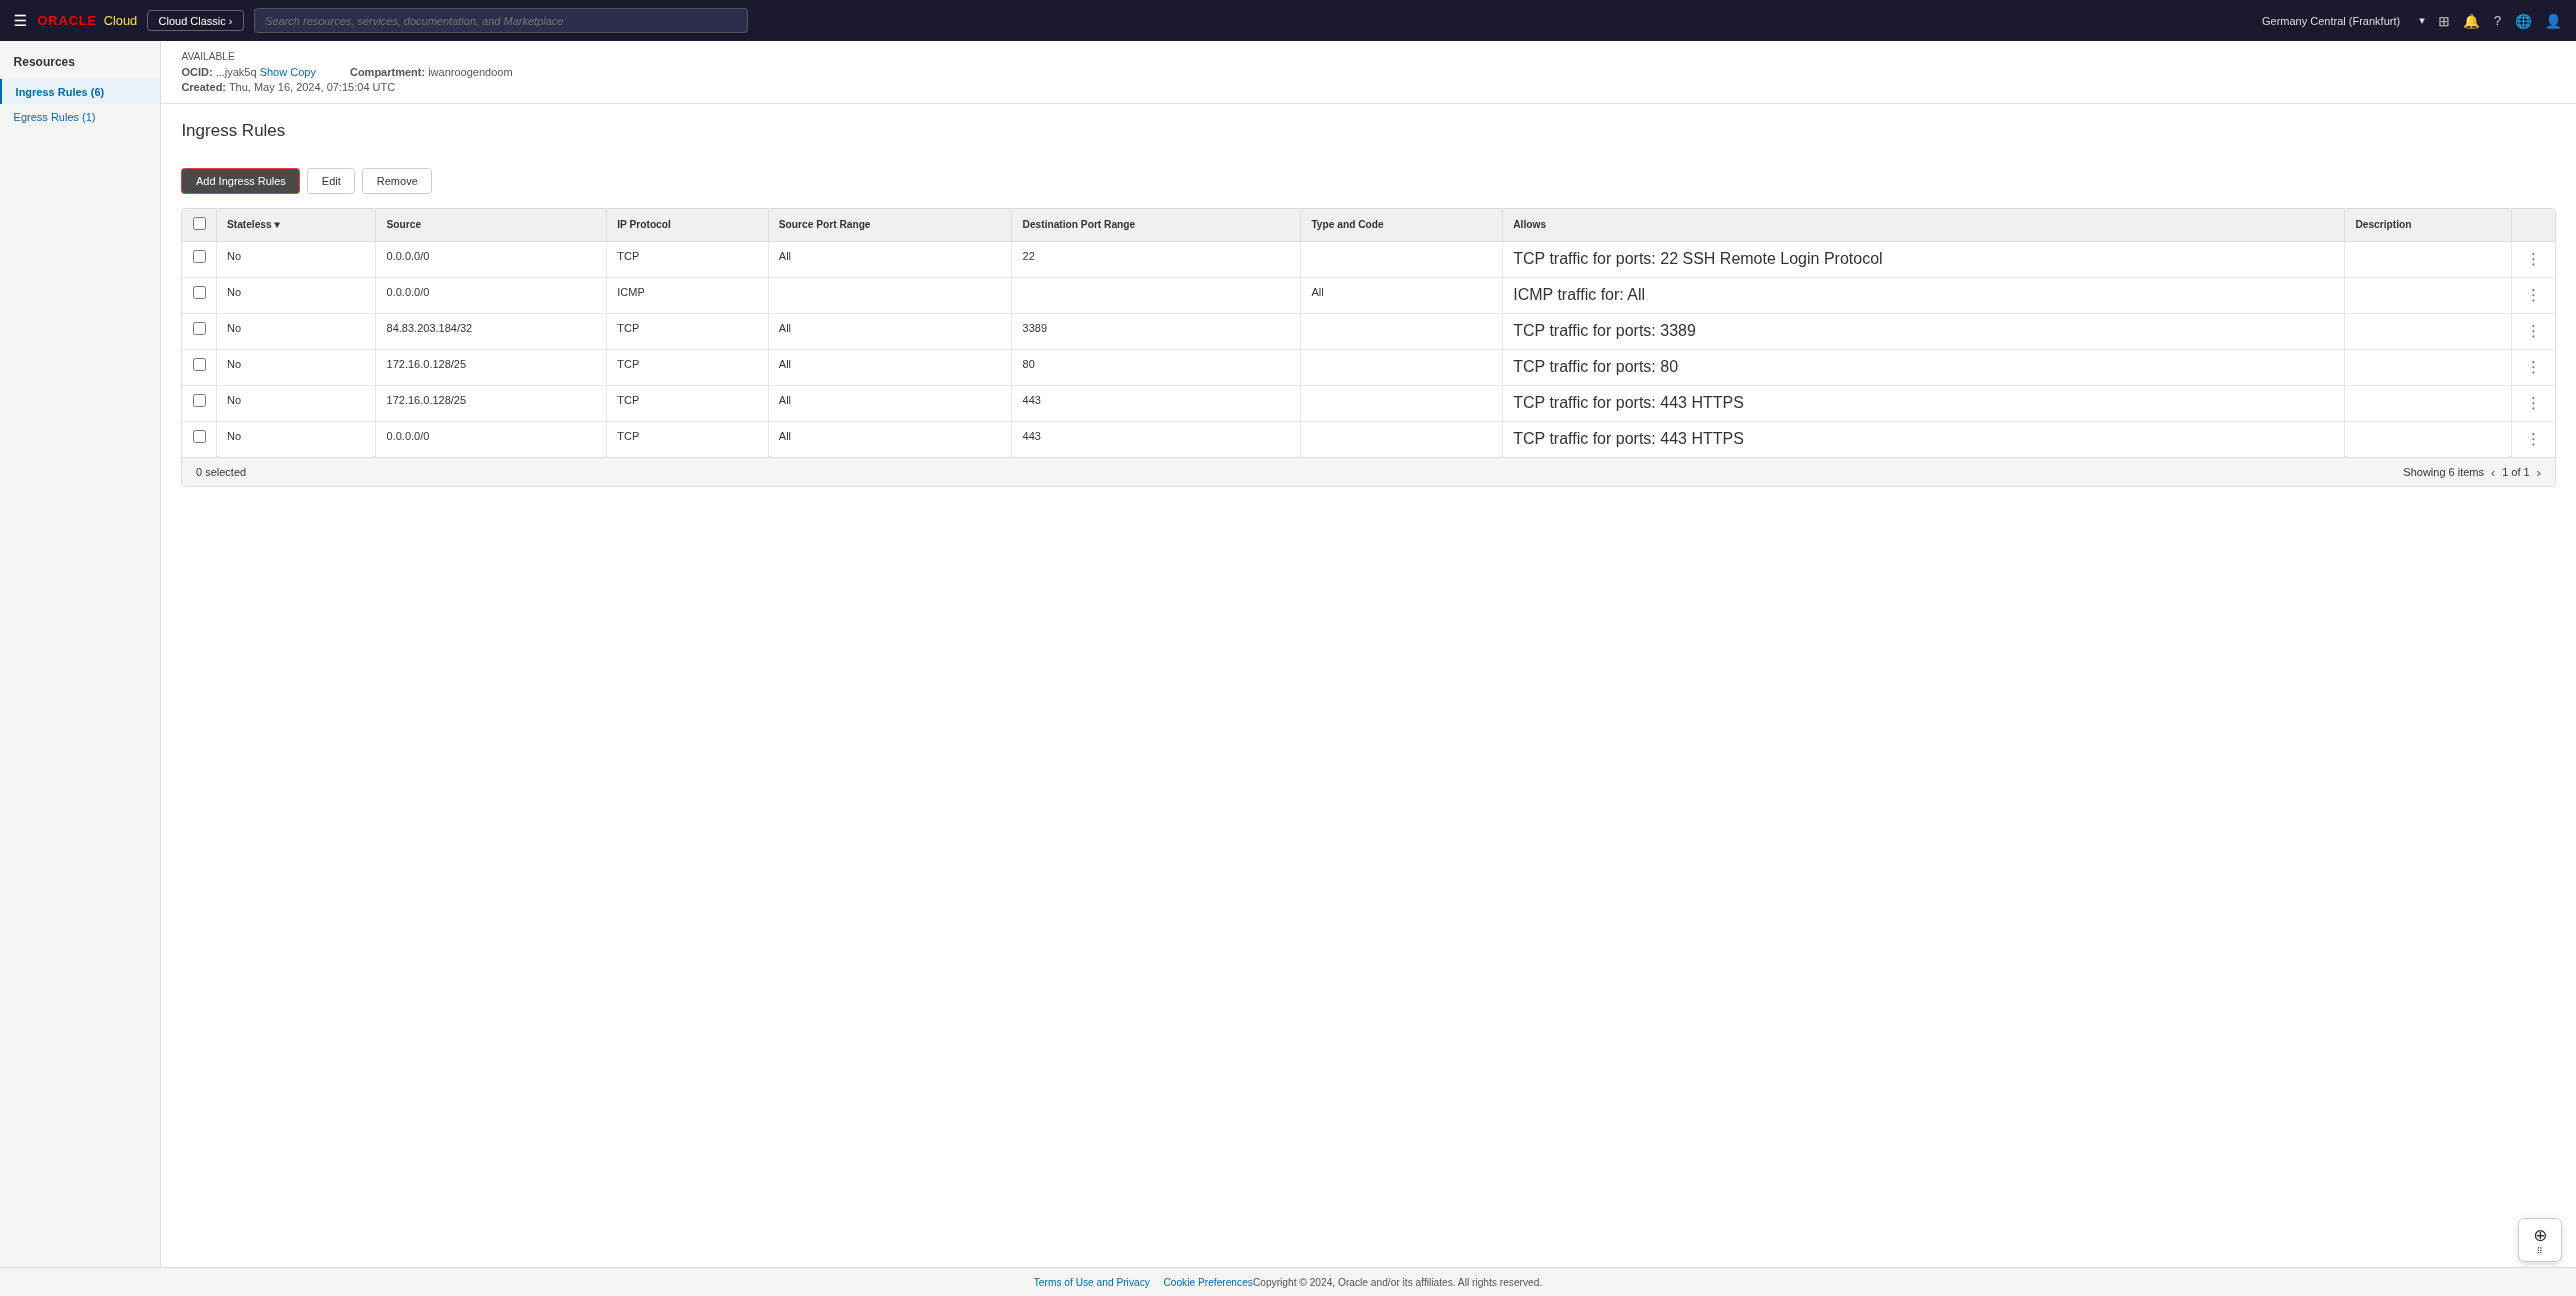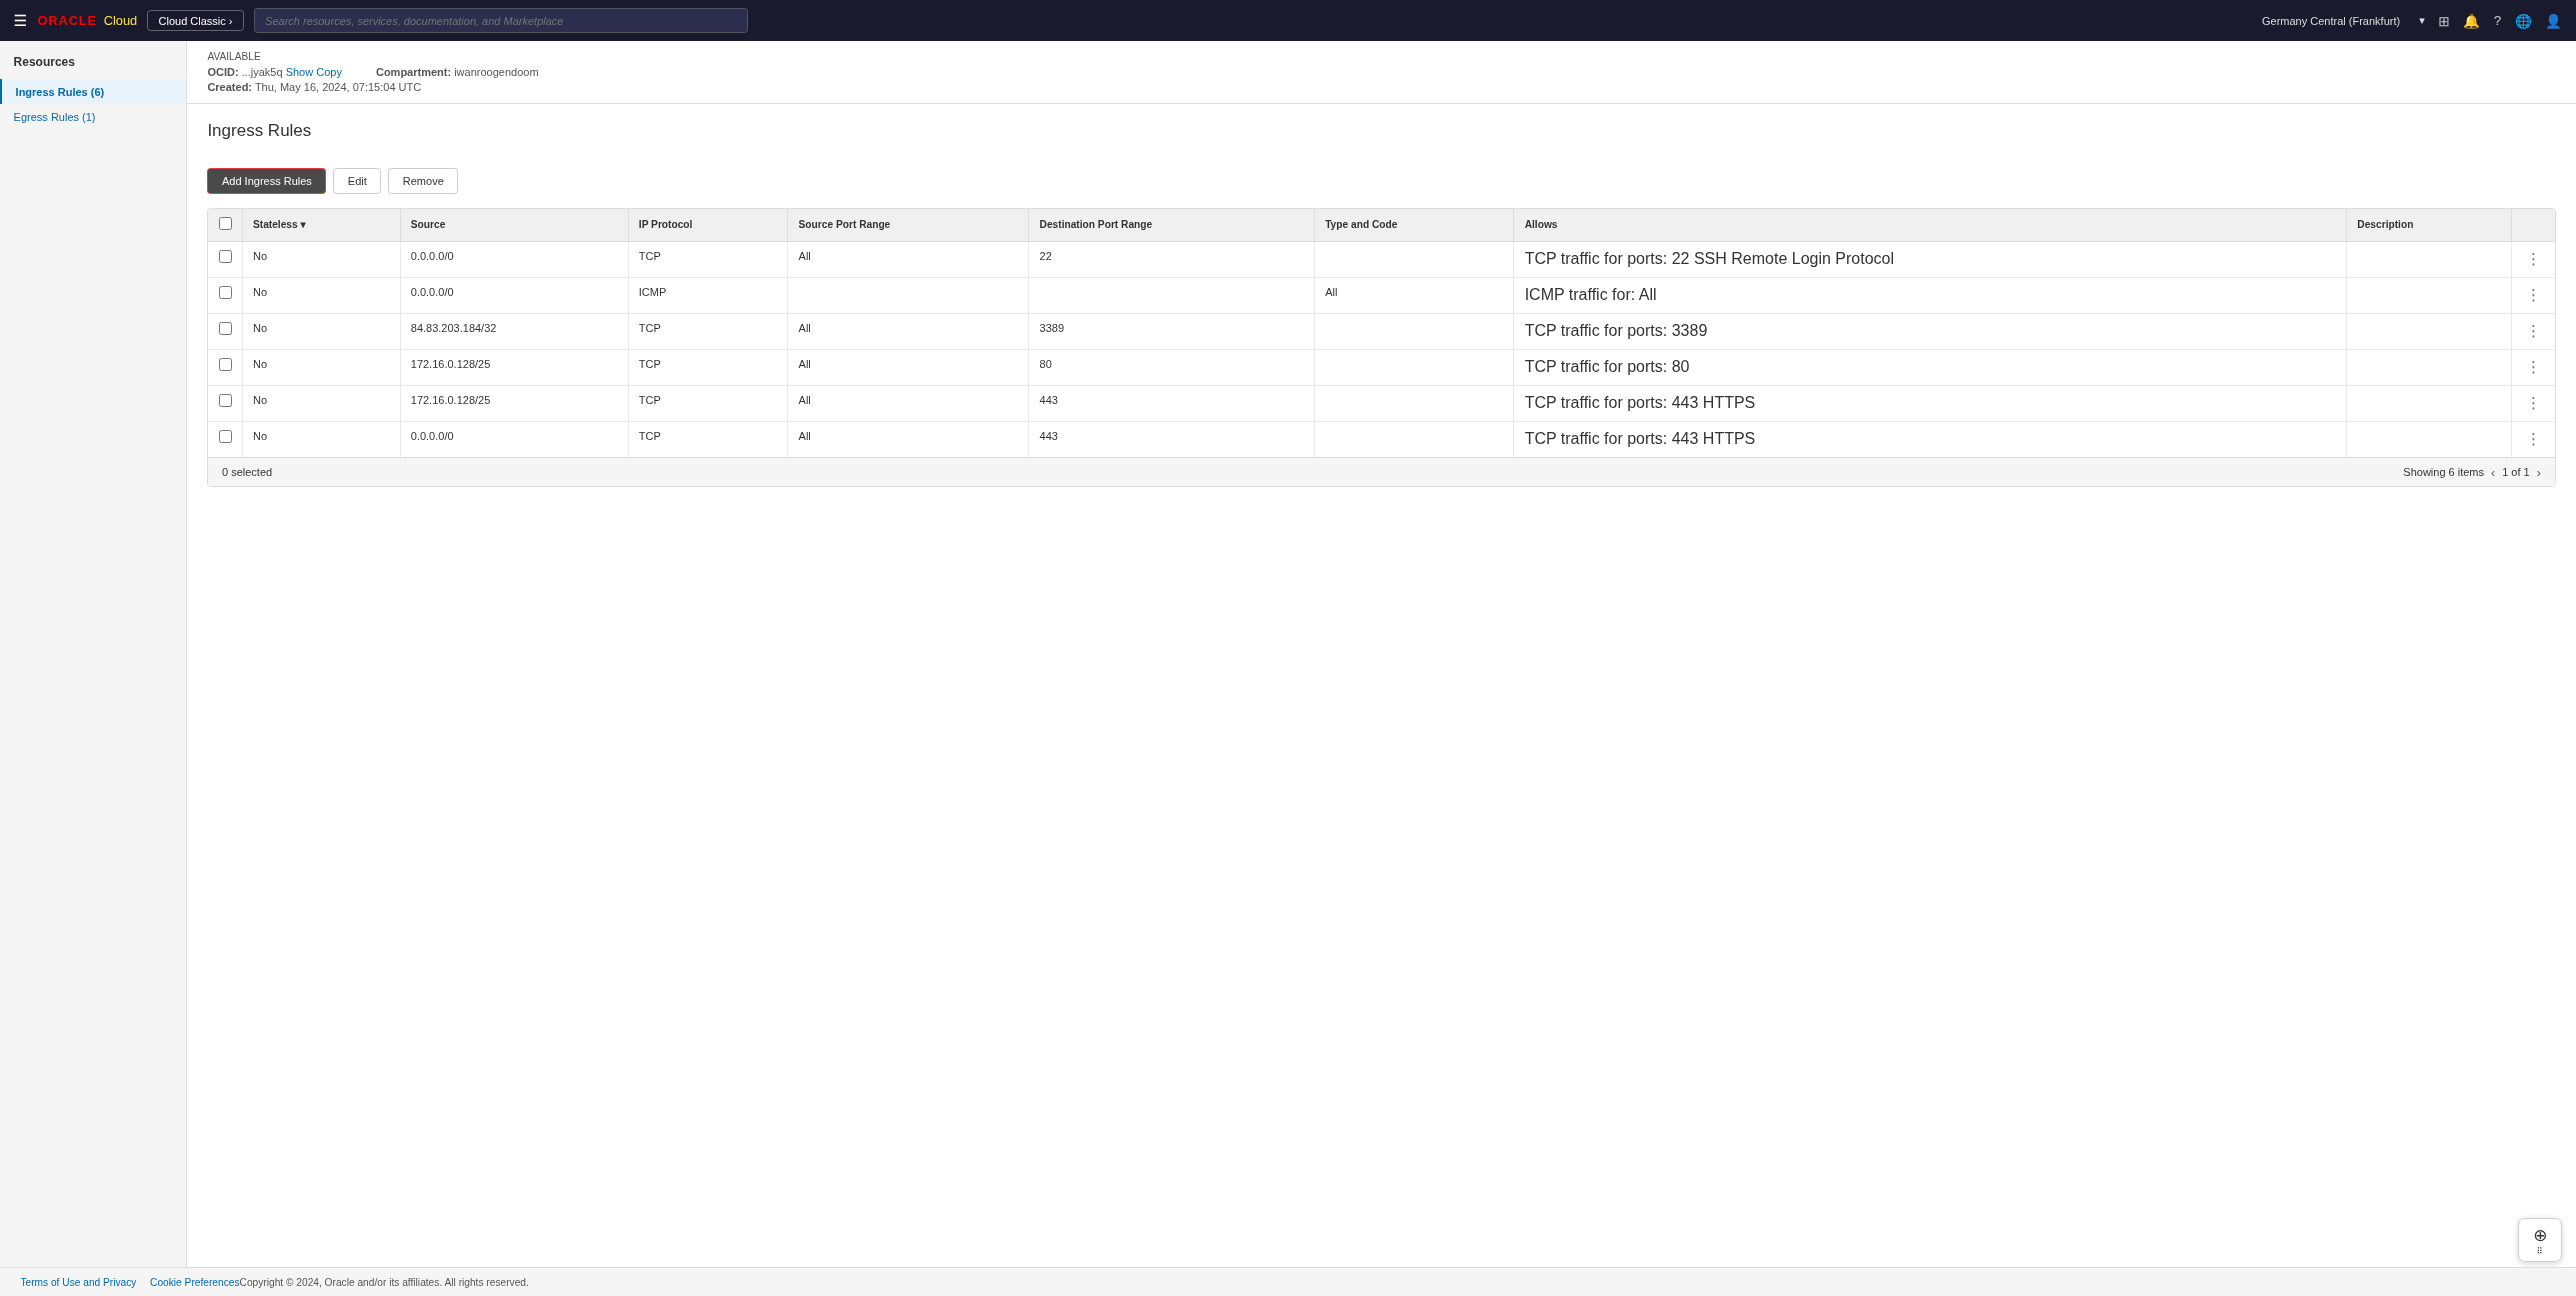--- a/index.html
+++ b/index.html
@@ -24,21 +24,21 @@
     }
     .nav-right { margin-left: auto; display: flex; align-items: center; gap: 13.6px; }
     .nav-region { font-size: 11px; color: #ddd; cursor: pointer; display: flex; align-items: center; gap: 19px; }
     .nav-icon { font-size: 13.6px; color: #ccc; cursor: pointer; }
 
     
     .main-wrapper { margin-top: 41px; display: flex; min-height: calc(100vh - 41px); }
 
     
     .sidebar {
-      width: 187px; background: #f5f5f5; border-right: 0.9px solid #ddd;
+      width: 161px; background: #f5f5f5; border-right: 0.9px solid #ddd;
       padding: 13.6px 0; flex-shrink: 0;
     }
     .sidebar-title { font-size: 12px; font-weight: 600; color: #333; padding: 0 13.6px 10.2px; }
     .sidebar-item {
       padding: 6.8px 13.6px; font-size: 11px; cursor: pointer; color: #006aab;
     }
     .sidebar-item.active {
       color: #006aab; font-weight: 600; border-left: 2.6px solid #006aab; background: #e8f3fb;
     }
 
@@ -95,21 +95,21 @@
       background: #f5f5f5; border-top: 0.9px solid #ddd;
       padding: 6.8px 13.6px; display: flex; justify-content: space-between; align-items: center;
       font-size: 11px; color: #333;
     }
     .pagination { display: flex; align-items: center; gap: 6.8px; }
     .page-btn { background: none; border: none; cursor: pointer; color: #666; font-size: 13.6px; }
 
     
     .bottom-footer {
       background: #f5f5f5; border-top: 0.9px solid #ddd;
-      padding: 8.5px 20.4px; display: flex; justify-content: flex-start;
+      padding: 8.5px 20.4px; display: flex; justify-content: center;
       font-size: 10.2px; color: #555; position: fixed; bottom: 0; left: 0; right: 0;
     }
     .footer-links { display: flex; gap: 13.6px; }
     .footer-link { color: #006aab; cursor: pointer; text-decoration: none; }
 
     
     .help-btn {
       position: fixed; bottom: 34px; right: 13.6px;
       background: #fff; border: 0.9px solid #ccc; border-radius: 6.8px;
       width: 44px; height: 44px; display: flex; flex-direction: column;

